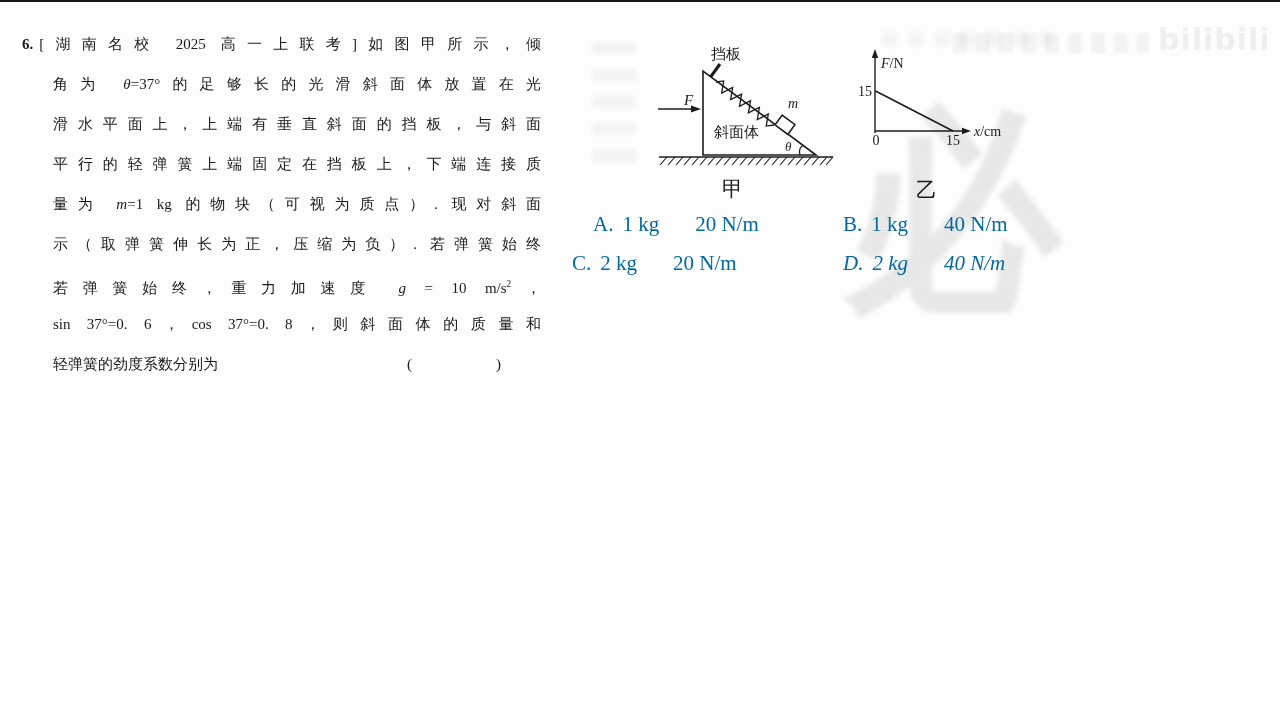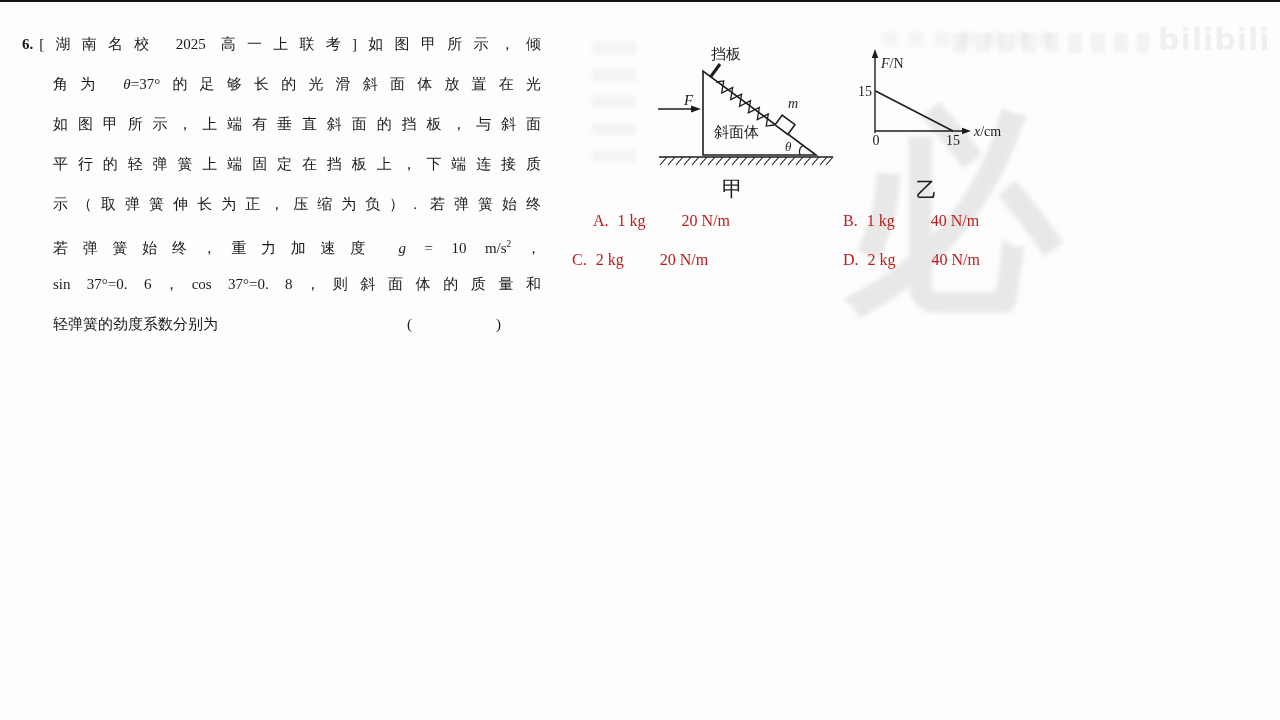--- a/index.html
+++ b/index.html
@@ -25,21 +25,21 @@
 
   
   #fig-jia { position:absolute; left:640px; top:38px; z-index:2; }
   #fig-yi  { position:absolute; left:850px; top:45px; z-index:2; }
   svg text { fill:#1c1c1c; font-family:"Liberation Serif", serif; }
   .caption { position:absolute; font-size:21px; z-index:2; color:#1a1a1a; }
   #cap-jia { left:722px; top:175px; }
   #cap-yi  { left:916px; top:176px; }
 
   
-  .opt { position:absolute; font-size:16px; white-space:nowrap; z-index:2; color:#b91c1c; }
+  .opt { position:absolute; font-size:21px; white-space:nowrap; z-index:2; color:#0369a1; }
   .opt .omass { margin-left:9px; }
   .opt .ok   { margin-left:36px; }
 
   
   .bgchar {
     position:absolute; left:846px; top:106px; z-index:1;
     font-size:215px; line-height:1; font-weight:bold;
     color:#d4d4d4; opacity:0.5; filter:blur(2px);
     font-family:"Liberation Serif", serif;
   }
@@ -71,22 +71,23 @@
 
 <div class="bgchar">必</div>
 <div class="wm-user"></div>
 <div class="wm-site">bilibili</div>
 <div class="bleed-col"></div>
 <div class="bleed-row"></div>
 
 <div id="question">
   <div class="qline j"><span class="qnum">6.</span><span><span>[湖南名校 2025 高一上联考]如图甲所示，倾</span></span></div>
   <div class="qline j cont"><span>角为 </span><span class="it">θ</span><span>=37°的足够长的光滑斜面体放置在光</span></div>
-  <div class="qline j cont"><span>如图甲所示，上端有垂直斜面的挡板，与斜面</span></div>
+  <div class="qline j cont"><span>滑水平面上，上端有垂直斜面的挡板，与斜面</span></div>
   <div class="qline j cont"><span>平行的轻弹簧上端固定在挡板上，下端连接质</span></div>
+  <div class="qline j cont"><span>量为 </span><span class="it">m</span><span>=1 kg 的物块（可视为质点）. 现对斜面</span></div>
   <div class="qline j cont"><span>示（取弹簧伸长为正，压缩为负）. 若弹簧始终</span></div>
   <div class="qline j cont"><span>若弹簧始终，重力加速度 </span><span class="it">g</span><span> = 10 m/s</span><sup>2</sup><span>，</span></div>
   <div class="qline j cont"><span>sin 37°=0. 6，cos 37°=0. 8，则斜面体的质量和</span></div>
   <div class="qline cont"><span>轻弹簧的劲度系数分别为</span><span class="run-end">(　　)</span></div>
 </div>
 
 <svg id="fig-jia" width="200" height="135" viewBox="0 0 200 135">
   <g fill="none" stroke="#1c1c1c" stroke-width="1.6">
     <path d="M63,33 L63,117 L176,117 Z"></path>
     <line x1="19" y1="119" x2="193" y2="119"></line>
@@ -122,15 +123,15 @@
 
 <div class="opt" style="left:593px; top:212px;">
   <span>A.</span><span class="omass">1 kg</span><span class="ok">20 N/m</span>
 </div>
 <div class="opt" style="left:843px; top:212px;">
   <span>B.</span><span class="omass">1 kg</span><span class="ok">40 N/m</span>
 </div>
 <div class="opt" style="left:572px; top:251px;">
   <span>C.</span><span class="omass">2 kg</span><span class="ok">20 N/m</span>
 </div>
-<div class="opt" style="left:843px; top:251px;">
+<div class="opt" style="left:843px; top:251px;font-style:italic;">
   <span>D.</span><span class="omass">2 kg</span><span class="ok">40 N/m</span>
 </div>
 
 </body></html>

